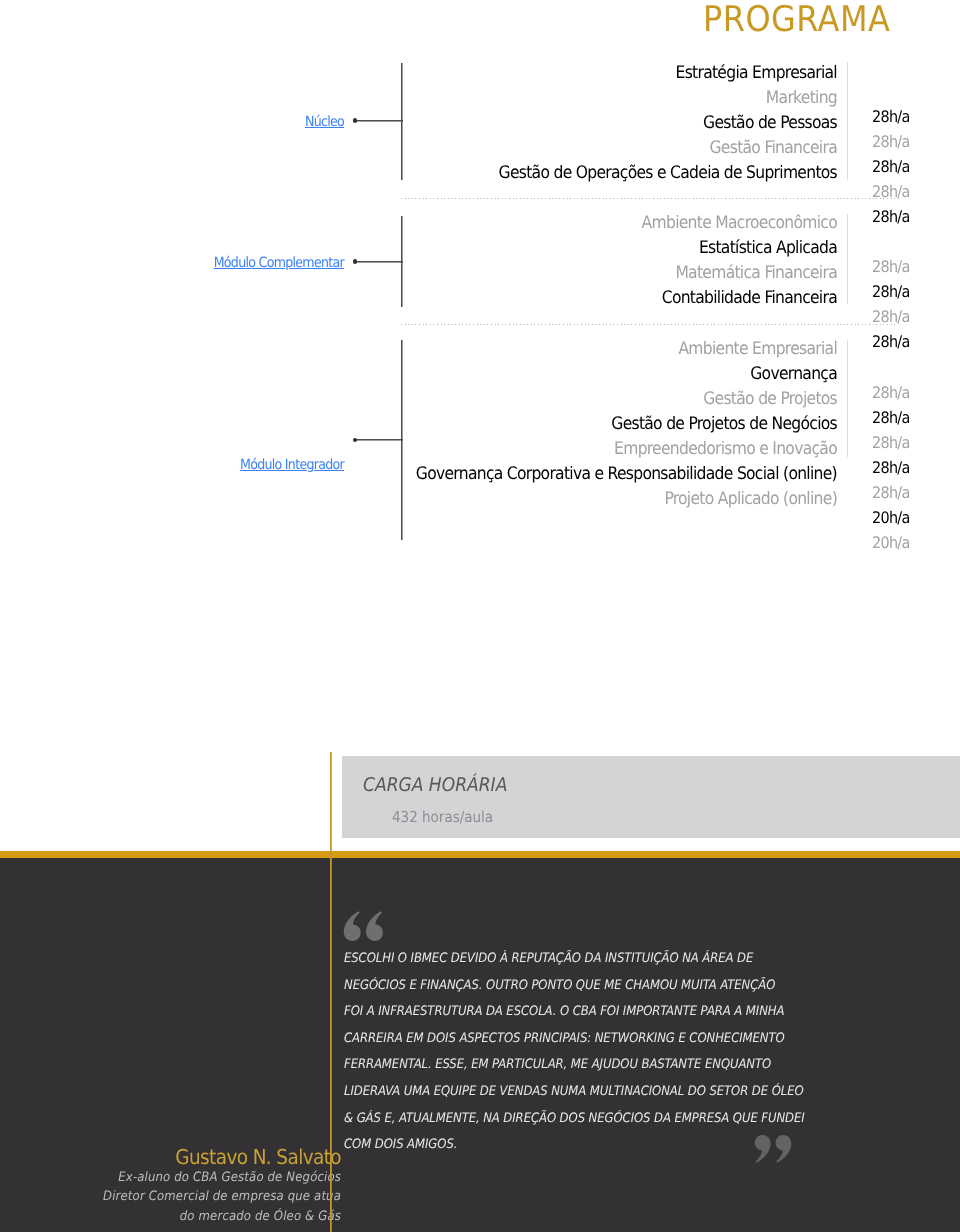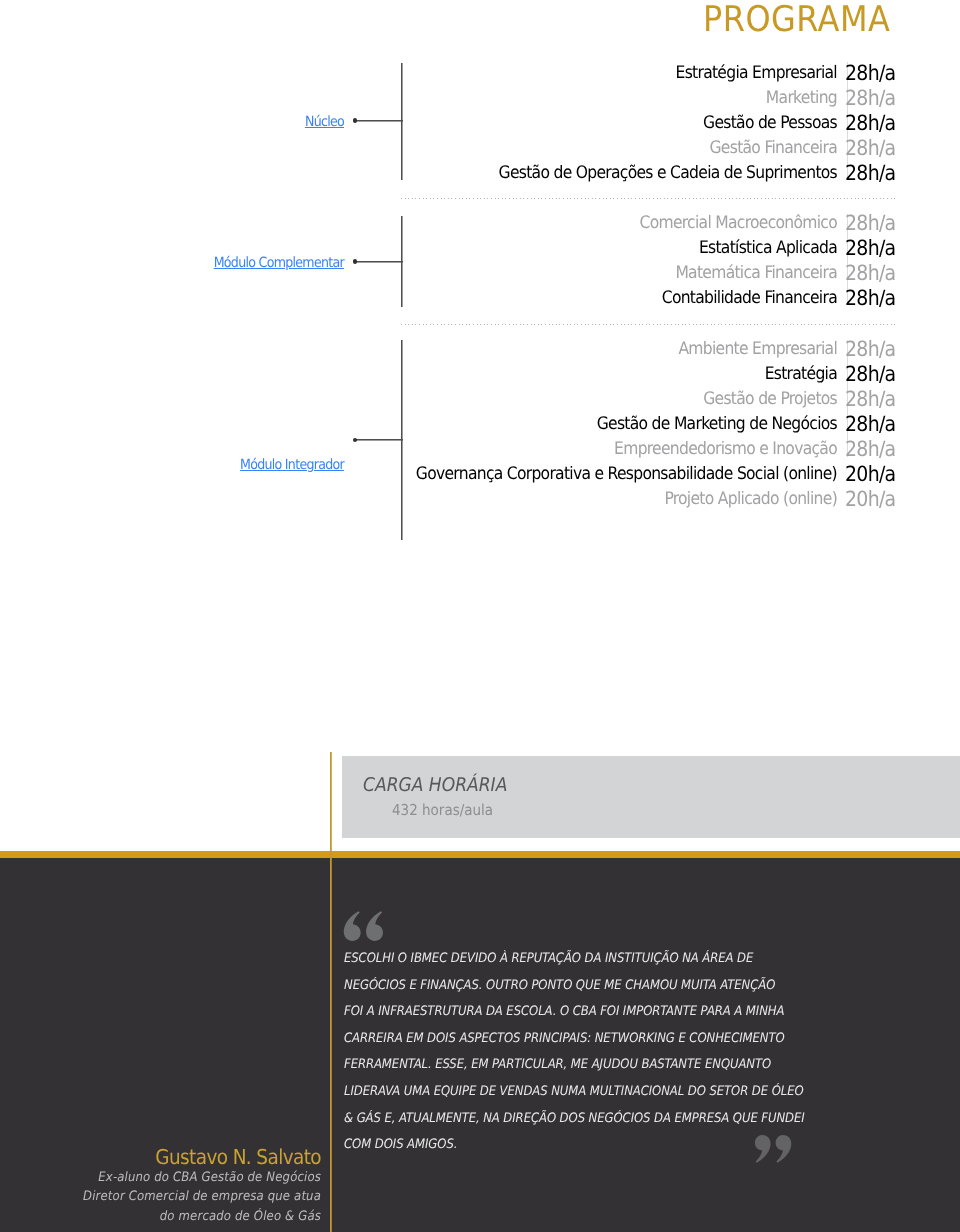--- a/index.html
+++ b/index.html
@@ -17,48 +17,48 @@
   .prog{position:absolute;left:0;top:0;width:960px;
         font-family:"DejaVu Sans",sans-serif;font-stretch:condensed;}
   .sec{position:relative;}
   .sec .brace{position:absolute;left:401px;width:1px;background:#4f4f51;box-shadow:1px 0 0 rgba(79,79,81,0.55);}
   .sec .stem{position:absolute;height:1px;background:#4f4f51;box-shadow:0 1px 0 rgba(79,79,81,0.55);}
   .sec .dot{position:absolute;width:4.6px;height:4.6px;border-radius:50%;background:#303032;}
   .sec .seclabel{position:absolute;right:616px;font-size:14px;letter-spacing:-0.7px;word-spacing:0px;color:#3b82f6;white-space:nowrap;line-height:18px;text-decoration:underline;}
   .rows{position:absolute;left:430px;width:470px;}
   .row{height:25px;line-height:25px;white-space:nowrap;position:relative;}
   .row .name{position:absolute;right:63px;font-size:17.3px;letter-spacing:-0.7px;word-spacing:0px;}
-  .row .hrs{position:absolute;left:415px;font-size:21px;letter-spacing:-0.7px;}
+  .row .hrs{position:absolute;left:442px;font-size:16px;letter-spacing:-0.7px;margin-top:43px;}
   .row.d .name,.row.d .hrs{color:#000000;}
   .row.l .name,.row.l .hrs{color:#a2a2a4;}
   .vdiv{position:absolute;left:847px;width:1px;background:#dcdcde;}
   .dotline{position:absolute;left:401px;width:494px;height:1px;
            background-image:repeating-linear-gradient(to right, #b4b4b6 0 1px, rgba(255,255,255,0) 1px 3.6px);}
 
   
   .cbox{position:absolute;left:342px;top:756px;width:618px;height:82px;background:#d3d4d6;
         font-family:"DejaVu Sans",sans-serif;font-stretch:condensed;}
   .cbox .t1{position:absolute;left:21px;top:20px;font-size:19px;font-style:italic;color:#58585a;
             letter-spacing:0px;line-height:19px;}
-  .cbox .t2{position:absolute;left:50px;top:46px;font-size:15px;color:#8d8e90;line-height:17px;}
+  .cbox .t2{position:absolute;left:50px;top:53px;font-size:15px;color:#8d8e90;line-height:17px;}
 
   
   .goldv{position:absolute;left:330px;top:752px;width:1px;height:480px;background:#c5962c;box-shadow:1px 0 0 rgba(197,150,44,0.78);z-index:5;}
   .goldh{position:absolute;left:0;top:851px;width:960px;height:7px;background:#d69b14;}
 
   
   .dark{position:absolute;left:0;top:858px;width:960px;height:374px;background:#333133;}
   .qmark{position:absolute;}
   .qtext{position:absolute;left:344px;top:946px;width:560px;
          font-family:"DejaVu Sans",sans-serif;font-stretch:condensed;
          font-size:13px;font-style:italic;letter-spacing:-0.1px;
          color:#e9e9e9;line-height:26.6px;white-space:nowrap;}
   .qline{height:26.6px;}
   .person{position:absolute;left:0;top:1147px;width:321px;text-align:right;
-          font-family:"DejaVu Sans",sans-serif;font-stretch:condensed;}
+          font-family:"DejaVu Sans",sans-serif;font-stretch:condensed;padding-left:20px;}
   .person .pname{font-size:20.5px;letter-spacing:-0.6px;color:#c9a233;line-height:21px;white-space:nowrap;}
     .person .prole:first-of-type{margin-top:2px;}
   .person .prole{font-size:13px;letter-spacing:0.15px;font-style:italic;color:#bcbcbe;line-height:19.4px;white-space:nowrap;}
 </style>
 </head>
 <body>
 
 <div class="page">
 
   <div class="title">PROGRAMA</div>
@@ -95,21 +95,21 @@
       </div>
       <div class="dotline" style="top: 197.8px;"></div>
       <div class="sec" style="position: absolute; left: 0px; top: 211px; height: 100px; width: 960px;">
         <div class="brace" style="top: 5px; height: 91px;"></div>
         <div class="stem" style="left: 355px; width: 47.6px; top: 49.7px;"></div>
         <div class="dot" style="left: 352.8px; top: 48.2px;"></div>
         <div class="seclabel" style="top: 42.5px;">Módulo Complementar</div>
         <div class="vdiv" style="top: 3px; height: 90px;"></div>
         <div class="rows" style="top: 0px;">
           <div class="row l">
-            <span class="name">Comercial Macroeconômico</span>
+            <span class="name">Ambiente Macroeconômico</span>
             <span class="hrs">28h/a</span>
           </div>
           <div class="row d">
             <span class="name">Estatística Aplicada</span>
             <span class="hrs">28h/a</span>
           </div>
           <div class="row l">
             <span class="name">Matemática Financeira</span>
             <span class="hrs">28h/a</span>
           </div>
@@ -125,29 +125,29 @@
         <div class="stem" style="left: 355px; width: 47.6px; top: 102.5px;"></div>
         <div class="dot" style="left: 352.8px; top: 101px;"></div>
         <div class="seclabel" style="top: 95.3px; margin-top: 24px;">Módulo Integrador</div>
         <div class="vdiv" style="top: 3.3px; height: 117px;"></div>
         <div class="rows" style="top: 0px;">
           <div class="row l">
             <span class="name">Ambiente Empresarial</span>
             <span class="hrs">28h/a</span>
           </div>
           <div class="row d">
-            <span class="name">Estratégia</span>
+            <span class="name">Governança</span>
             <span class="hrs">28h/a</span>
           </div>
           <div class="row l">
             <span class="name">Gestão de Projetos</span>
             <span class="hrs">28h/a</span>
           </div>
           <div class="row d">
-            <span class="name">Gestão de Marketing de Negócios</span>
+            <span class="name">Gestão de Projetos de Negócios</span>
             <span class="hrs">28h/a</span>
           </div>
           <div class="row l">
             <span class="name">Empreendedorismo e Inovação</span>
             <span class="hrs">28h/a</span>
           </div>
           <div class="row d">
             <span class="name">Governança Corporativa e Responsabilidade Social (online)</span>
             <span class="hrs">20h/a</span>
           </div>

